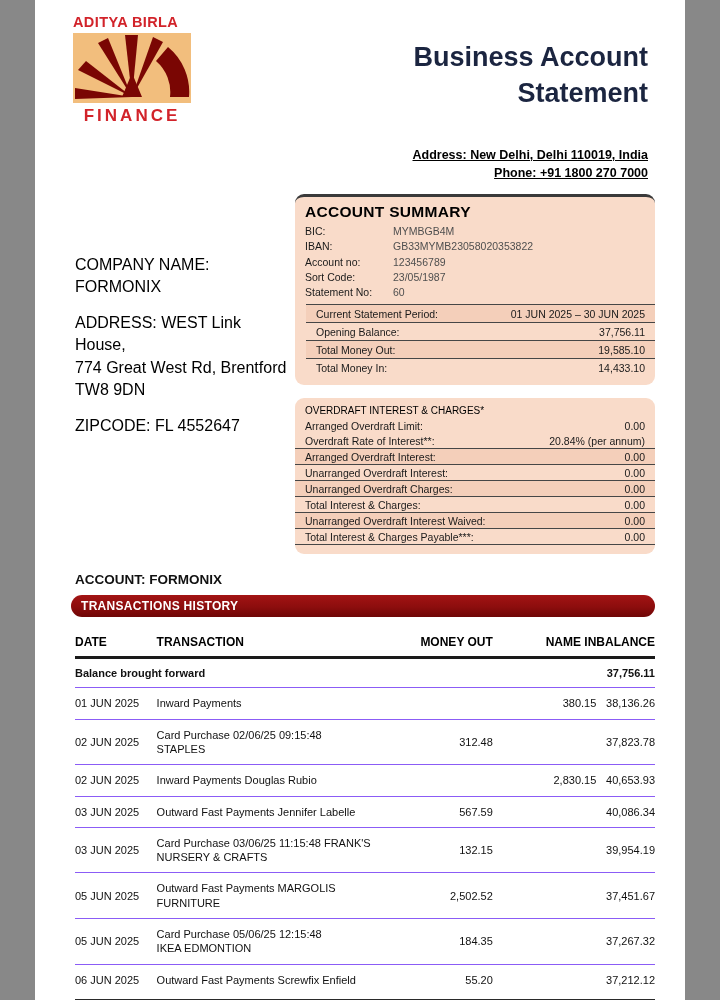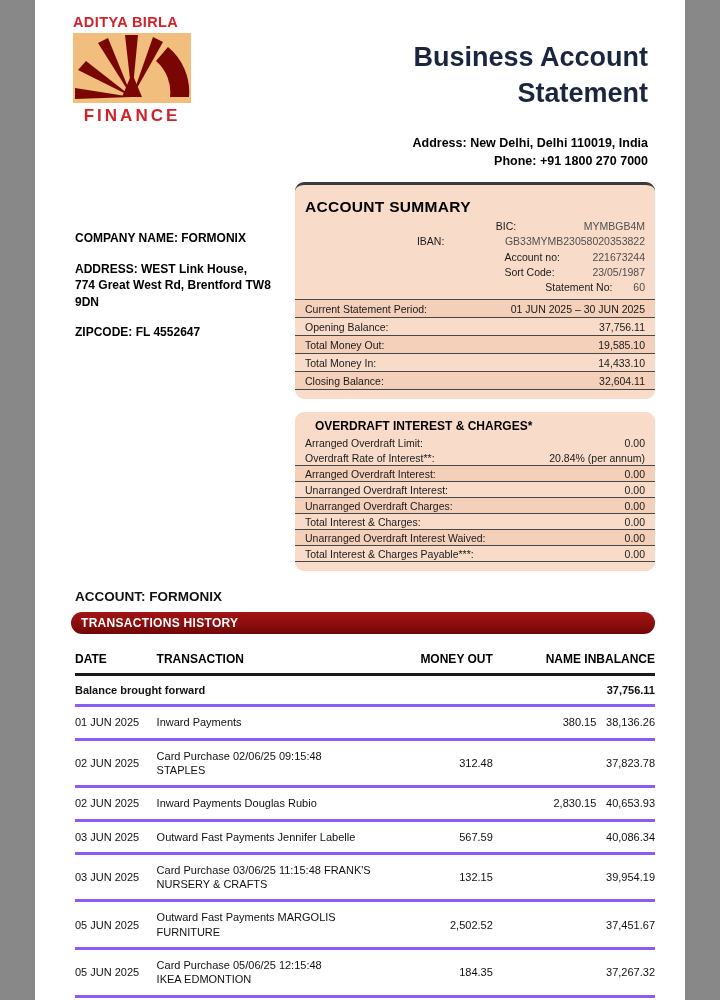--- a/index.html
+++ b/index.html
@@ -26,48 +26,48 @@
     font-size:17px; font-weight:bold; color:#d2232a; letter-spacing:3px;
   }
   .title-wrap { flex:1; }
   .page-title {
     width:270px; margin:26px 0 3px auto;
     text-align:right;
     font-size:27px; font-weight:bold; line-height:1.32;
     color:#1b2540;
   }
   
-  .contact { margin-top:8px; padding-right:37px; text-align:right;
-    font-size:12.5px; font-weight:bold; line-height:1.45; color:#000; }
+  .contact { margin-top:20px; padding-right:37px; text-align:right;
+    font-size:12.5px; font-weight:bold; line-height:1.45; color:#000;text-decoration:underline; }
   
   .main-row { display:flex; justify-content:space-between;
     padding:12px 30px 0 40px; align-items:flex-start; }
-  .company-block { margin-top:48px; font-size:12px; font-weight:bold;
+  .company-block { margin-top:60px; font-size:16px; font-weight:normal;
     line-height:1.38; color:#000; }
   .company-block .gap { height:14px; }
   .right-col { width:360px; }
   
   .box {
     width:360px; background:#f9dbc9; border-radius:9px;
     padding-bottom:9px; overflow:hidden;
   }
   .box.summary { border-top:3px solid #3a3a3a; }
   .box.overdraft { margin-top:13px; }
   .box-title-lg { font-size:15.5px; font-weight:bold; letter-spacing:.3px;
-    padding:13px 10px 3px; color:#000; }
-  .box-title-sm { font-size:12px; font-weight:bold; padding:7px 20px 2px; color:#000; }
-  .kv { display:flex; padding:0px 10px; font-size:10.5px; line-height:1.45;justify-content:flex-end; }
+    padding:6px 10px 3px; color:#000; }
+  .box-title-sm { font-size:10px; font-weight:normal; padding:7px 10px 2px; color:#000; }
+  .kv { display:flex; padding:0px 10px; font-size:10.5px; line-height:1.45; }
   .kv .k { width:88px; color:#1a1a1a; }
   .kv .v { color:#4f4f4f; }
   .brow { display:flex; justify-content:space-between;
     padding:2.5px 10px; font-size:10.5px; color:#1a1a1a;
     border-top:1.5px solid #464646; }
   .brow.alt { background:#f4cfba; }
   .brow.last { border-bottom:1.5px solid #464646; }
-  .summary .rows { margin-top:4px; }
+  .summary .rows { margin-top:4px;padding-left:11px; }
   .ov-row { display:flex; justify-content:space-between;
     padding:1.5px 10px; font-size:10.5px; color:#1a1a1a;
     border-bottom:1.5px solid #464646; }
   .ov-row.first { border-bottom:none;align-items:center; }
   .ov-row.alt { background:#f4cfba; }
   
   .account-heading { margin:18px 30px 0 40px; font-size:13.5px; font-weight:bold; }
   .history-bar {
     margin:8px 30px 0 36px; height:22px; line-height:22px;
     border-radius:12px;
@@ -81,21 +81,21 @@
   table.tx col.c-desc { width:250px; }
   table.tx col.c-out  { width:88px; }
   table.tx col.c-in   { width:104px; }
   table.tx th {
     font-size:12px; font-weight:bold; text-align:left;
     padding:4px 0 7px; border-bottom:3px solid #1a1a1a; color:#000;
   }
   table.tx th.num, table.tx td.num { text-align:right; }
   table.tx td {
     font-size:11px; padding:8px 0; vertical-align:middle; color:#111;
-    border-bottom:3px solid #8b5cf6;
+    border-bottom:1px solid #8b5cf6;
   }
   table.tx tr.no-sep td { border-bottom:none; }
   table.tx td.desc { white-space:pre-line; line-height:1.3; padding-right:14px; }
   table.tx tr.bf td { font-weight:bold; }
 </style>
 </head>
 <body>
 
 <div class="page">
 
@@ -143,21 +143,21 @@
         <div class="kv">
           <span class="k">BIC:</span>
           <span class="v">MYMBGB4M</span>
         </div>
         <div class="kv">
           <span class="k">IBAN:</span>
           <span class="v">GB33MYMB23058020353822</span>
         </div>
         <div class="kv">
           <span class="k">Account no:</span>
-          <span class="v">221673244</span>
+          <span class="v">123456789</span>
         </div>
         <div class="kv">
           <span class="k">Sort Code:</span>
           <span class="v">23/05/1987</span>
         </div>
         <div class="kv">
           <span class="k">Statement No:</span>
           <span class="v">60</span>
         </div>
         <div class="rows">
@@ -170,24 +170,20 @@
             <span>37,756.11</span>
           </div>
           <div class="brow alt">
             <span>Total Money Out:</span>
             <span>19,585.10</span>
           </div>
           <div class="brow">
             <span>Total Money In:</span>
             <span>14,433.10</span>
           </div>
-          <div class="brow alt last">
-            <span>Closing Balance:</span>
-            <span>32,604.11</span>
-          </div>
         </div>
       </div>
 
       <div class="box overdraft">
         <div class="box-title-sm">OVERDRAFT INTEREST &amp; CHARGES*</div>
         <div class="ov-row first">
           <span>Arranged Overdraft Limit:</span>
           <span>0.00</span>
         </div>
         <div class="ov-row">

